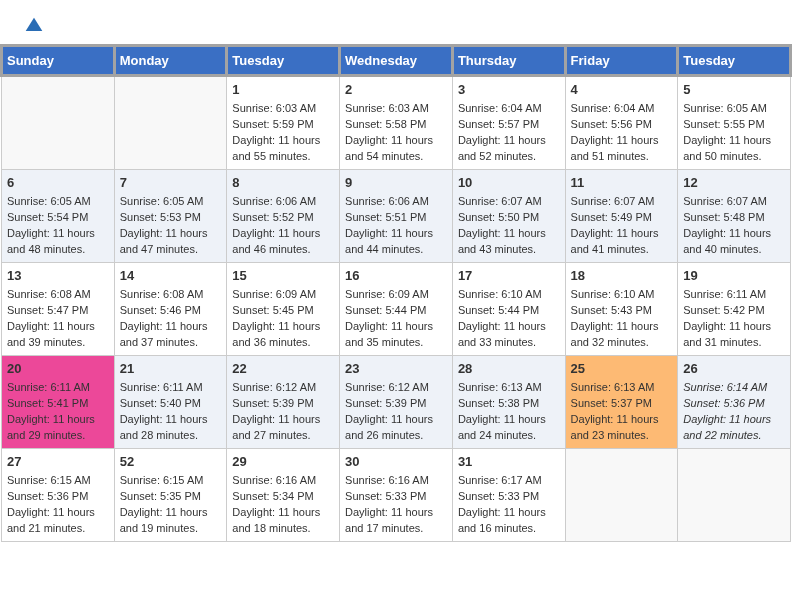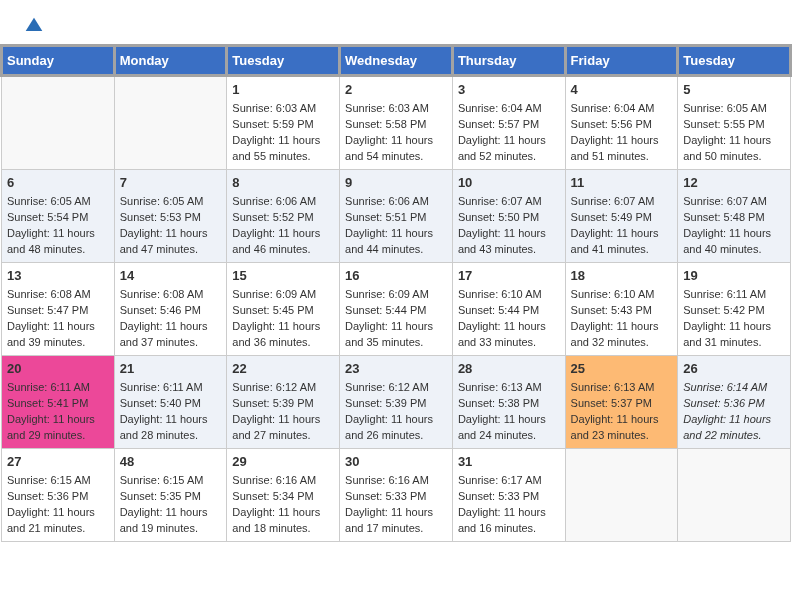--- a/index.html
+++ b/index.html
@@ -310,21 +310,21 @@
           </td>
         </tr>
         <tr>
           <td>
             <span class="day-number">27</span>
             <div class="cell-info" style="white-space: pre-line;">Sunrise: 6:15 AM
 Sunset: 5:36 PM
 Daylight: 11 hours and 21 minutes.</div>
           </td>
           <td>
-            <span class="day-number">48</span>
+            <span class="day-number">52</span>
             <div class="cell-info" style="white-space: pre-line;">Sunrise: 6:15 AM
 Sunset: 5:35 PM
 Daylight: 11 hours and 19 minutes.</div>
           </td>
           <td>
             <span class="day-number">29</span>
             <div class="cell-info" style="white-space: pre-line;">Sunrise: 6:16 AM
 Sunset: 5:34 PM
 Daylight: 11 hours and 18 minutes.</div>
           </td>

